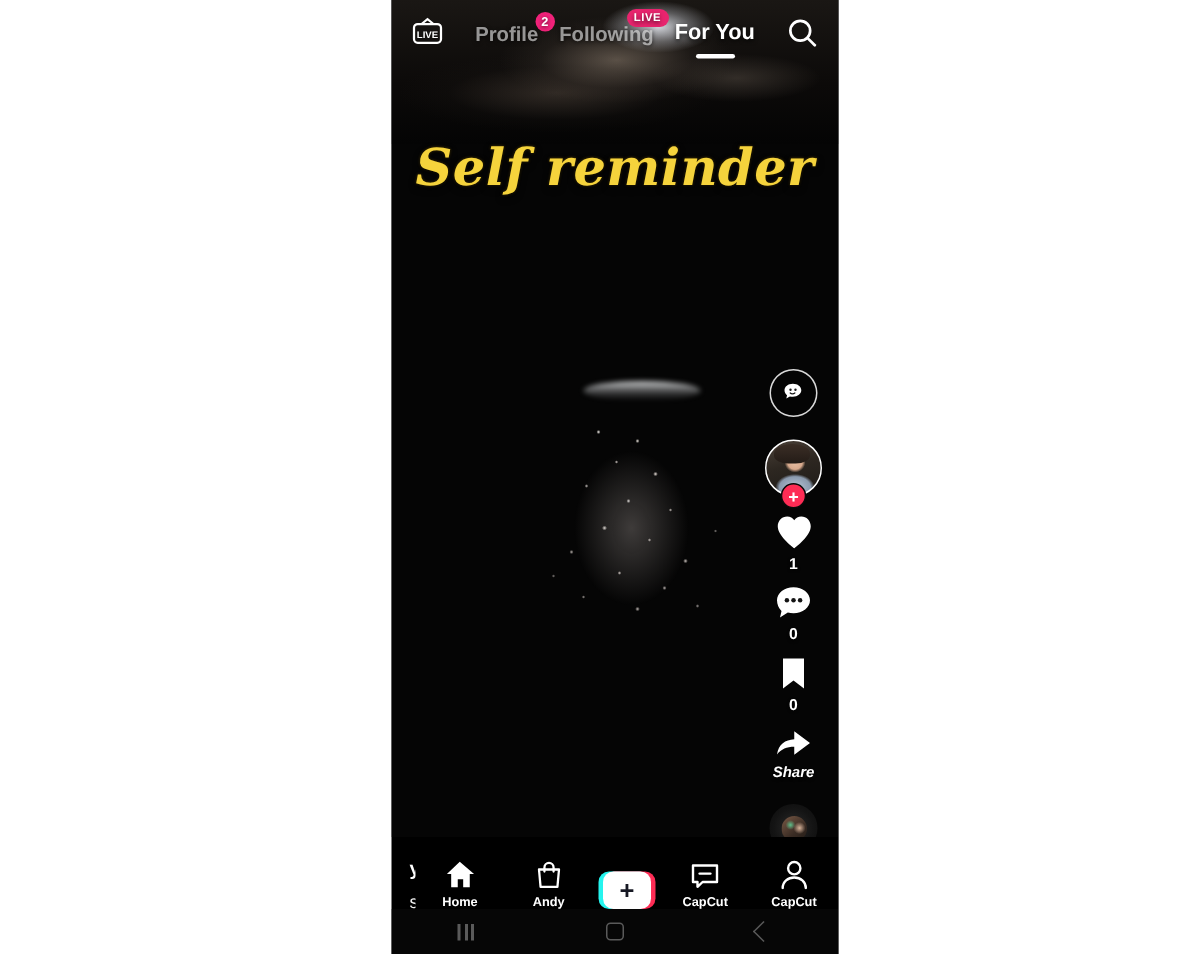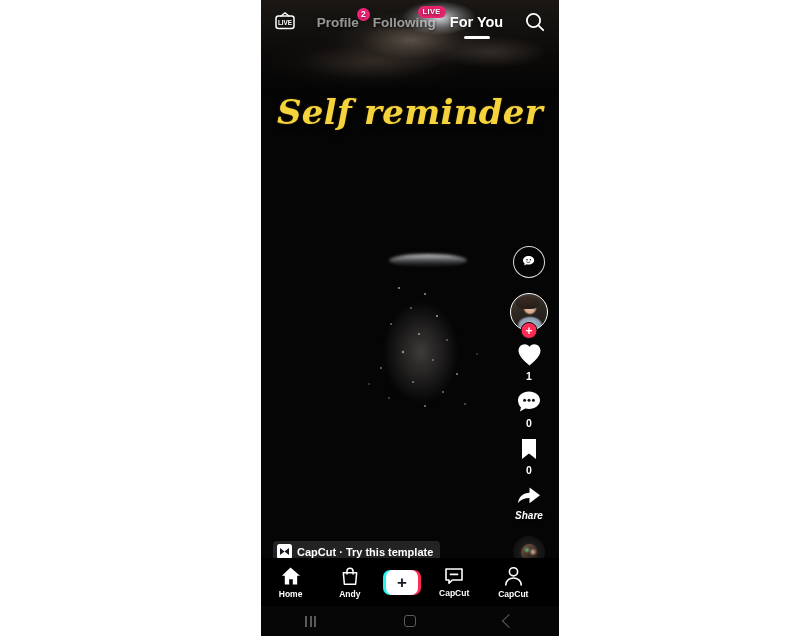--- a/index.html
+++ b/index.html
@@ -384,27 +384,27 @@
     text-shadow: 0 1px 3px rgba(0,0,0,0.8);
     overflow: hidden;
     text-overflow: clip;
     white-space: nowrap;
     margin-left: -4px;
   }
 
   
   .tabbar {
     position: absolute;
-    left: 0;
+    left: 16px;
     bottom: 30px;
     width: 282px;
     height: 48px;
     background: #000000;
     display: flex;
-    align-items: center;
+    align-items: flex-end;
     justify-content: space-around;
     z-index: 35;
   }
   .tabbar-item {
     display: flex;
     flex-direction: column;
     align-items: center;
     justify-content: center;
     width: 52px;
   }
@@ -597,29 +597,20 @@
         </svg>
         <div class="rail-label">Share</div>
       </div>
 
       <div class="disc">
         <div class="disc-art"></div>
       </div>
     </div>
 
     <div class="caption">
-      <div class="capcut-badge">
-        <div class="capcut-logo">
-          <svg width="11" height="9" viewBox="0 0 11 9" fill="none">
-            <path d="M1 1 L5.5 4.5 L1 8z" fill="#161823"></path>
-            <path d="M10 1 L5.5 4.5 L10 8z" fill="#161823"></path>
-          </svg>
-        </div>
-        <span class="capcut-text">CapCut · Try this template</span>
-      </div>
       <div class="username">yoj</div>
       <div class="desc">self reminder</div>
       <div class="music-row">
         <span class="music-note">♪</span>
         <span class="music-text">Andy Lau)    original sou</span>
       </div>
     </div>
 
     <div class="tabbar">
       <div class="tabbar-item">

